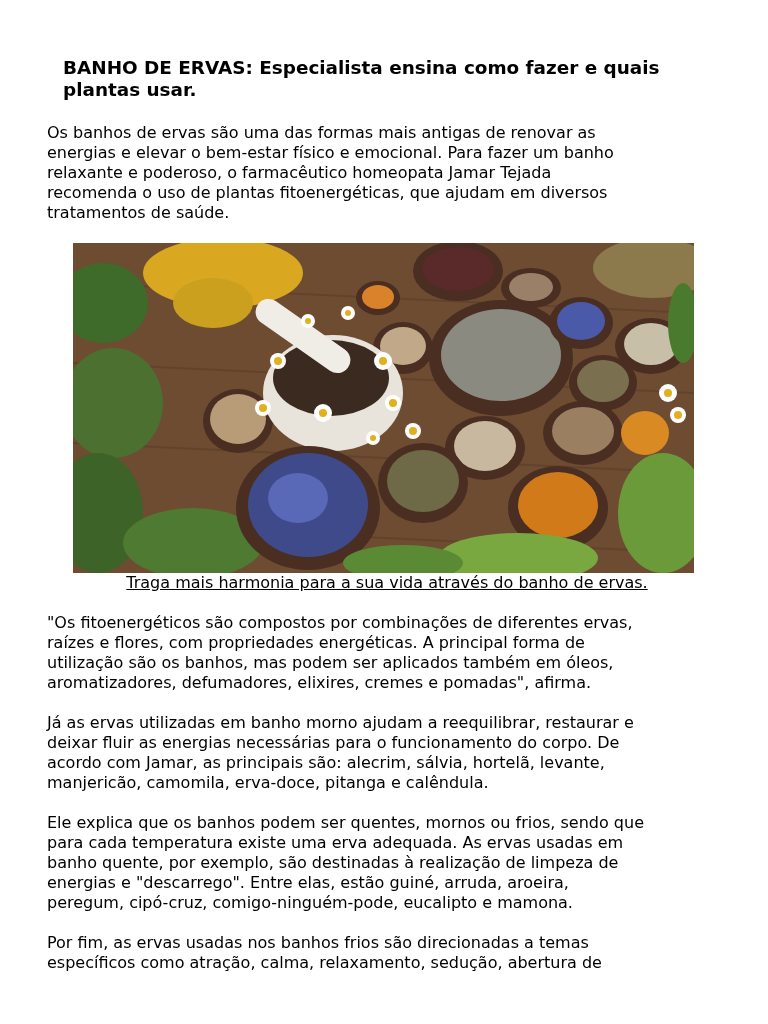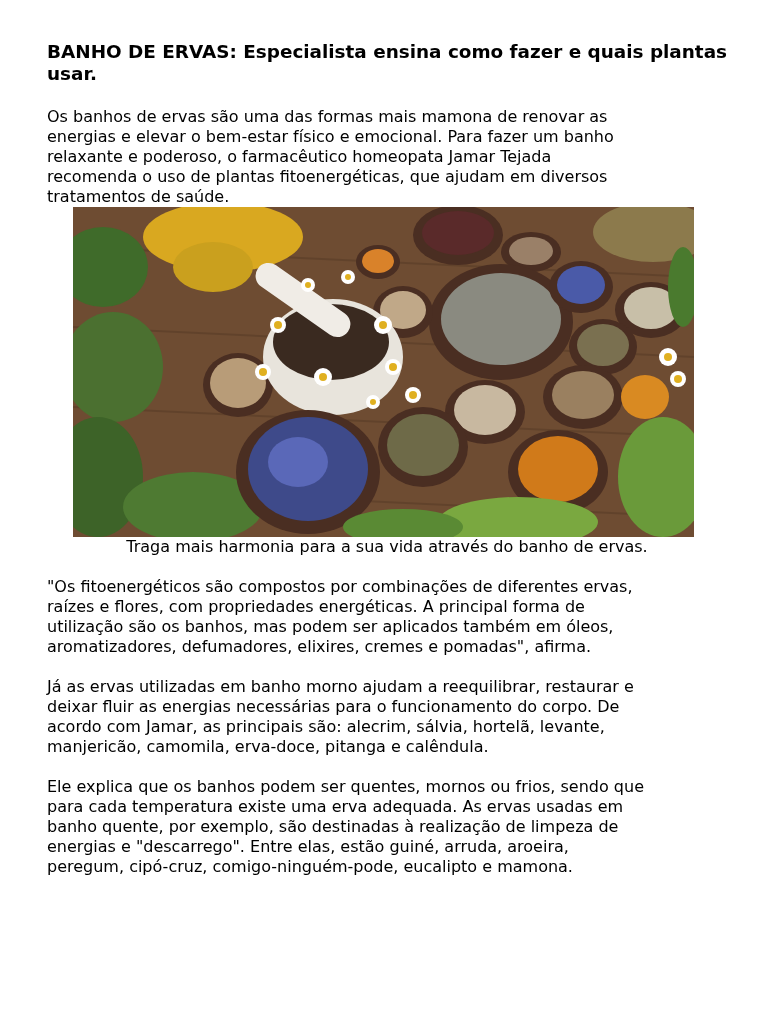--- a/index.html
+++ b/index.html
@@ -8,52 +8,52 @@
       font-family: "DejaVu Sans", sans-serif;
       color: #000000;
       position: relative;
     }
     .page { position: absolute; left: 47px; top: 41px; width: 680px; }
     h1 {
       font-family: "DejaVu Sans", sans-serif;
       font-weight: bold;
       font-size: 18.4px;
       line-height: 22px;
-      margin: 0;
+      margin: 16px;
       letter-spacing: 0;
     }
     p {
       font-size: 16px;
       line-height: 20px;
       margin: 0;
       white-space: pre-line;
     }
     .lead { margin-top: 22px; }
-    .figure { position: relative; }
+    .figure { margin-top: 20px; position: relative; text-decoration: underline; }
     .photo {
       margin-left: 26px;
       width: 621px; height: 330px;
       position: relative; overflow: hidden;
       background: linear-gradient(135deg, #5a3e28 0%, #7a5538 40%, #6b4a30 70%, #4e3524 100%);
     }
     .caption {
       text-align: center;
       font-size: 16px; line-height: 20px;
       margin-top: 0px;
       width: 680px;
     }
     .para { margin-top: 20px; }
   </style>
 </head>
 <body>
 
 <div class="page">
   <h1>BANHO DE ERVAS: Especialista ensina como fazer e quais plantas usar.</h1>
 
-  <p class="lead">Os banhos de ervas são uma das formas mais mamona de renovar as
+  <p class="lead">Os banhos de ervas são uma das formas mais antigas de renovar as
 energias e elevar o bem-estar físico e emocional. Para fazer um banho
 relaxante e poderoso, o farmacêutico homeopata Jamar Tejada
 recomenda o uso de plantas fitoenergéticas, que ajudam em diversos
 tratamentos de saúde.</p>
 
   <div class="figure">
     <div class="photo" role="img" aria-label="Mortar with chamomile flowers surrounded by bowls of dried herbs, blue cornflowers, calendula petals and fresh green leaves on a wooden table">
       <svg width="621" height="330" viewBox="0 0 621 330" xmlns="http://www.w3.org/2000/svg">
 
         <rect width="621" height="330" fill="#6e4c32"></rect>
@@ -163,13 +163,15 @@
 aromatizadores, defumadores, elixires, cremes e pomadas", afirma.</p>
   <p class="para">Já as ervas utilizadas em banho morno ajudam a reequilibrar, restaurar e
 deixar fluir as energias necessárias para o funcionamento do corpo. De
 acordo com Jamar, as principais são: alecrim, sálvia, hortelã, levante,
 manjericão, camomila, erva-doce, pitanga e calêndula.</p>
   <p class="para">Ele explica que os banhos podem ser quentes, mornos ou frios, sendo que
 para cada temperatura existe uma erva adequada. As ervas usadas em
 banho quente, por exemplo, são destinadas à realização de limpeza de
 energias e "descarrego". Entre elas, estão guiné, arruda, aroeira,
 peregum, cipó-cruz, comigo-ninguém-pode, eucalipto e mamona.</p>
+  <p class="para">Por fim, as ervas usadas nos banhos frios são direcionadas a temas
+específicos como atração, calma, relaxamento, sedução, abertura de</p>
 </div>
 
 </body></html>

